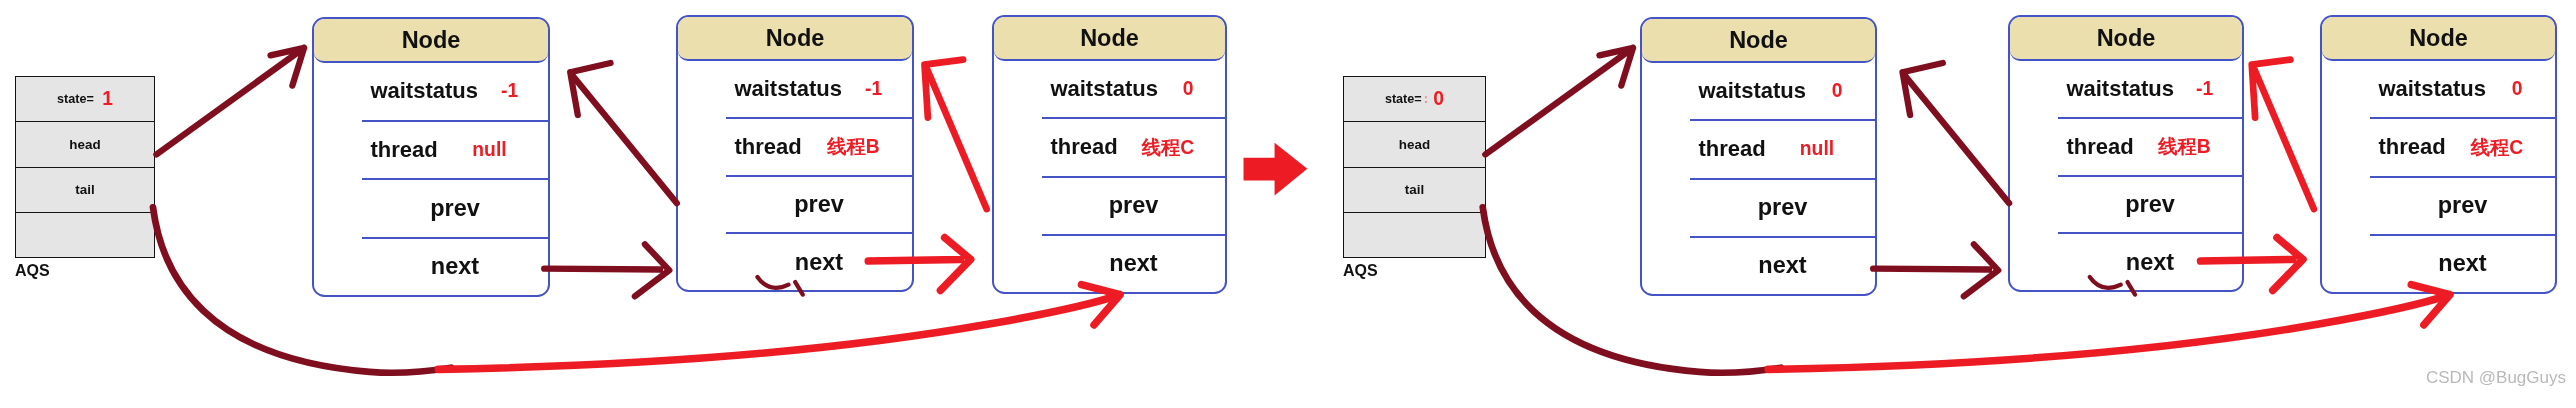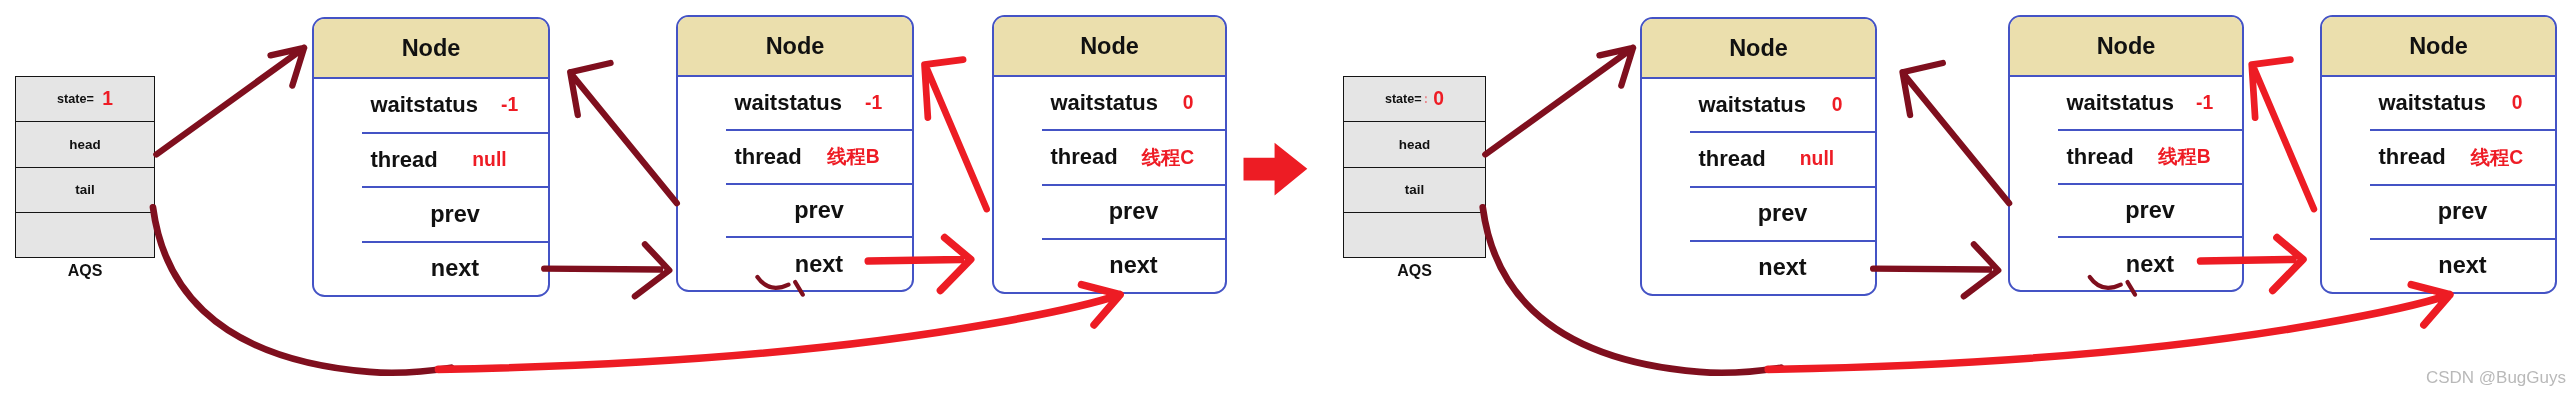--- a/index.html
+++ b/index.html
@@ -14,27 +14,27 @@
   #canvas{position:relative;width:2576px;height:408px;background:#ffffff;overflow:hidden;}
 
   
   .aqs{position:absolute;border:1.7px solid #141414;background:#e5e5e5;display:flex;flex-direction:column;}
   .aqs-row{flex:1;border-bottom:1.7px solid #141414;display:flex;align-items:center;justify-content:center;
            font-size:13.4px;font-weight:bold;color:#111;}
   .aqs-row:last-child{border-bottom:none;}
   .state-label{font-size:12.6px;font-weight:bold;color:#111;}
   .state-ghost{font-size:12.6px;font-weight:bold;color:var(--red-text);opacity:.45;margin-left:2.5px;}
   .state-val{font-size:19.3px;font-weight:bold;color:var(--red-text);margin-left:5.9px;}
-  .aqs-caption{position:absolute;text-align:center;font-size:16px;font-weight:bold;color:#111;}
+  .aqs-caption{position:absolute;font-size:16px;font-weight:bold;color:#111;}
 
   
   .node{position:absolute;border:2.5px solid var(--blue);border-radius:12.6px;background:#fff;
         display:flex;flex-direction:column;overflow:hidden;}
-  .node-header{height:60px;flex:none;background:var(--header-bg);border-bottom:2.5px solid var(--blue);
-        display:flex;align-items:center;justify-content:center;font-size:23.5px;font-weight:bold;color:#111;}
+  .node-header{height:44px;flex:none;background:var(--header-bg);border-bottom:2.5px solid var(--blue);
+        display:flex;align-items:center;justify-content:center;font-size:23.5px;font-weight:bold;color:#111;border-radius:10px;}
   .node-row{flex:1;border-bottom:2.5px solid var(--blue);display:flex;align-items:center;margin-left:48px;}
   .node-row:last-child{border-bottom:none;}
   .kv{padding:0 6.7px 0 8.4px;}
   .kv .key{font-size:22px;font-weight:bold;color:#111;}
   .kv .val{flex:1;text-align:center;font-size:19.3px;font-weight:bold;color:var(--red-text);}
   .center-row{justify-content:center;font-size:23.5px;font-weight:bold;color:#111;}
 
   
   #arrows{position:absolute;left:0;top:0;width:2576px;height:408px;pointer-events:none;z-index:5;}
   #arrows path.dark{stroke:var(--dark-red);stroke-width:7.5;fill:none;stroke-linecap:round;stroke-linejoin:round;}

